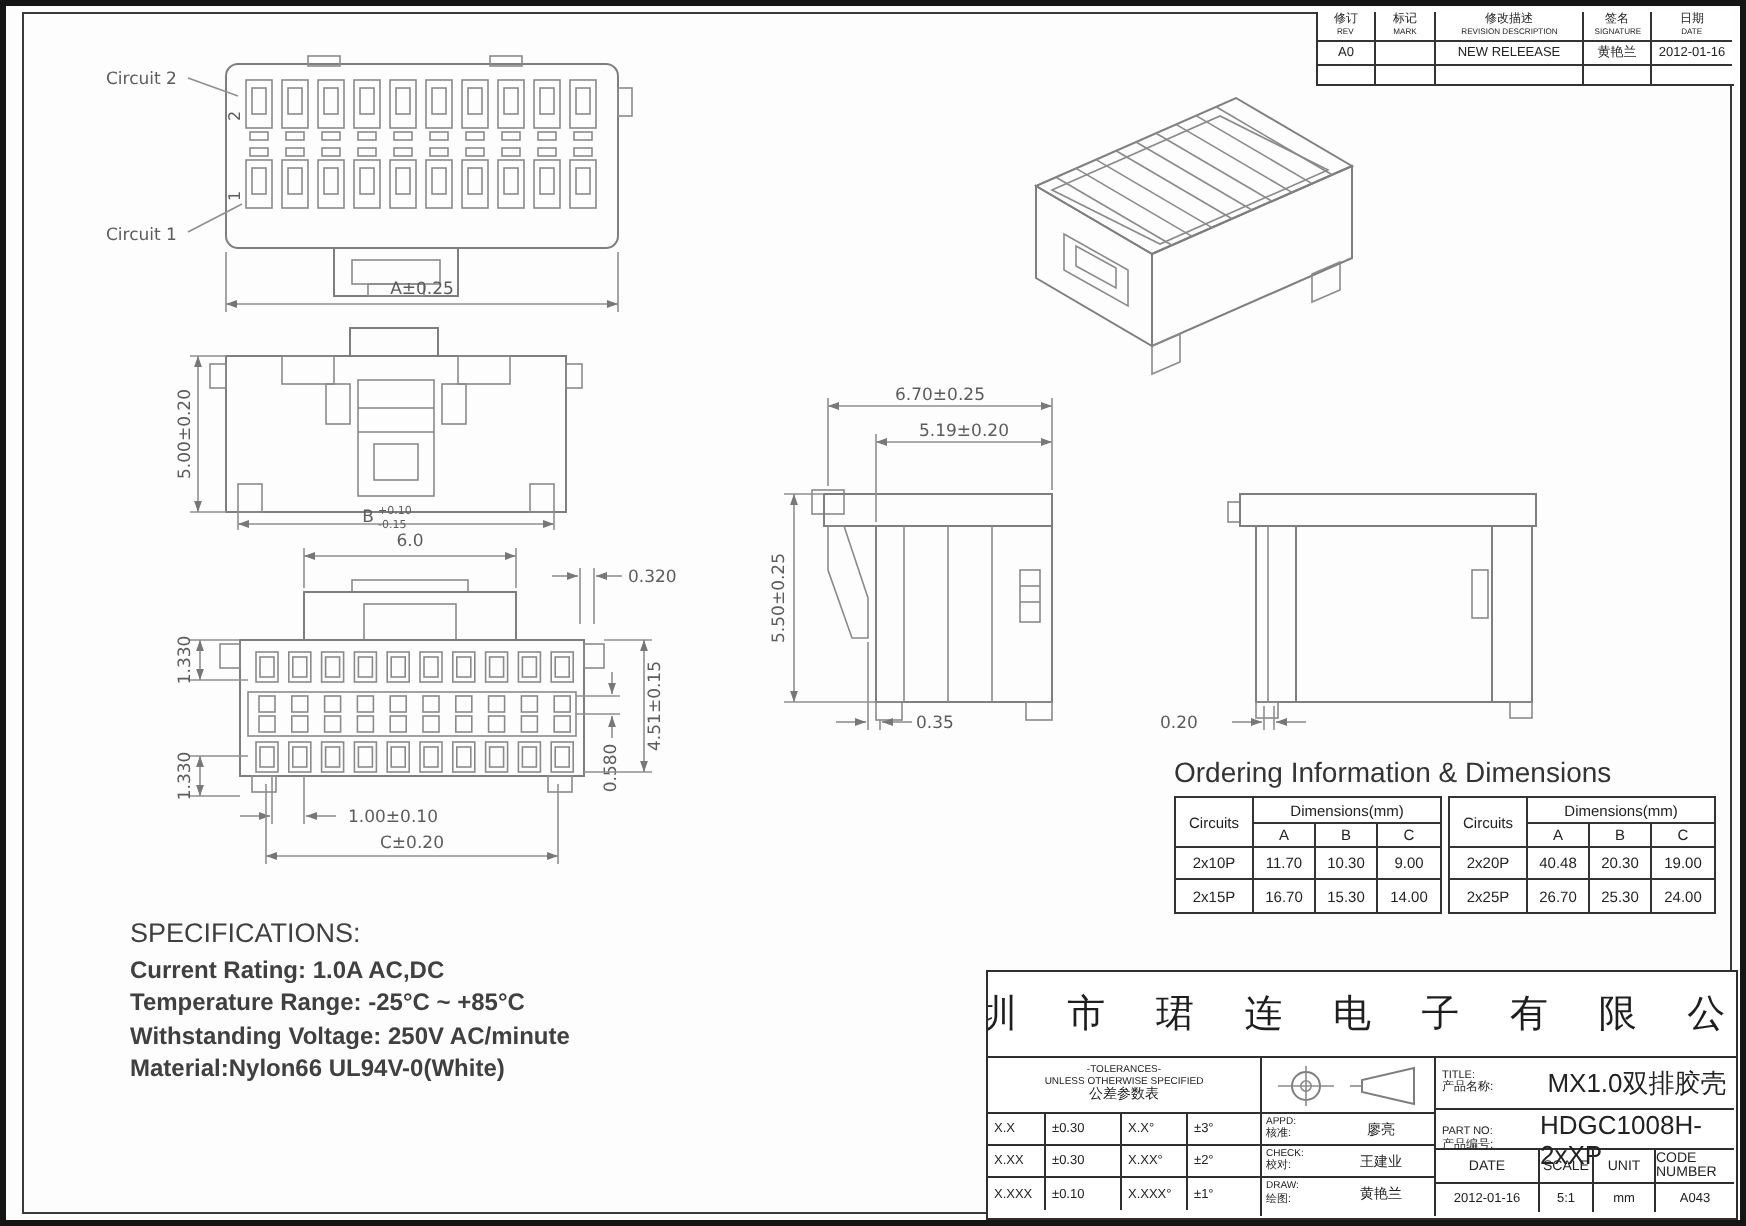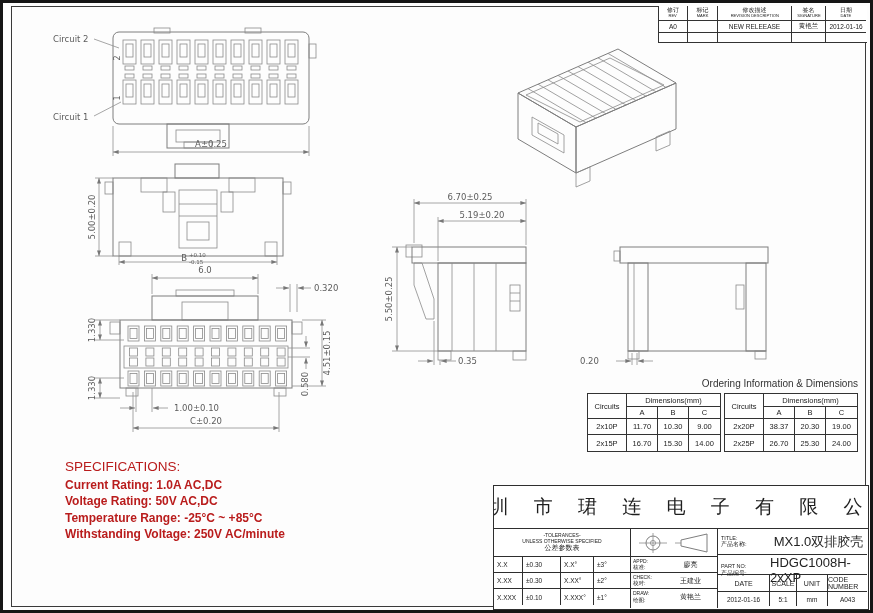--- a/index.html
+++ b/index.html
@@ -25,27 +25,27 @@
   
   svg{display:block;}
   svg .geo{fill:none;stroke:#7e7e7e;stroke-width:1;}
   svg .geo2{fill:none;stroke:#8a8a8a;stroke-width:.8;}
   svg .dim{stroke:#8f8f8f;stroke-width:.8;fill:none;}
   svg text{font-family:"DejaVu Sans","Liberation Sans",sans-serif;fill:#5c5c5c;font-size:8.5px;}
   svg text.sm{font-size:5.5px;}
   svg text.mk{font-size:8px;}
 
   
-  #specs{left:62px;top:456px;color:#b91c1c;}
+  #specs{left:62px;top:456px;color:#404040;}
   #specs .t{font-size:13.5px;margin-bottom:3px;}
   #specs .l{font-size:12px;line-height:16.4px;font-weight:bold;}
 
   
   #ordering{left:584px;top:375px;}
-  #ordering .ot{font-size:10px;color:#333;margin-bottom:4px;text-align:right;}
+  #ordering .ot{font-size:14px;color:#333;margin-bottom:4px;}
   .ord-wrap{display:flex;gap:3px;}
   .ord-table{border:1.5px solid #333;display:grid;grid-template-columns:39px 31px 31px 31px;background:#fff;}
   .oc{border-right:1px solid #333;border-bottom:1px solid #333;display:flex;align-items:center;justify-content:center;font-size:7.5px;box-sizing:border-box;}
   .oc.last{border-right:none;}
   .oc.bot{border-bottom:none;}
   .oc.circ{grid-row:1/3;grid-column:1;}
   .oc.dims{grid-column:2/5;height:13px;}
   .oc.sub{height:12px;}
   .oc.dat{height:16px;}
 
@@ -418,23 +418,23 @@
       <div class="rc d2"></div>
       <div class="rc d2"></div>
       <div class="rc d2"></div>
       <div class="rc d2"></div>
     </div>
   </div>
 
   <div id="specs" class="abs">
     <div class="t">SPECIFICATIONS:</div>
     <div class="l">Current Rating: 1.0A AC,DC</div>
-    <div class="l">Voltage Rating: 50V AC,DC</div>
     <div class="l">Temperature Range: -25°C ~ +85°C</div>
     <div class="l">Withstanding Voltage: 250V AC/minute</div>
+    <div class="l">Material:Nylon66 UL94V-0(White)</div>
   </div>
 
   <div id="ordering" class="abs">
     <div class="ot">Ordering Information &amp; Dimensions</div>
     <div class="ord-wrap">
       <div class="ord-table">
         <div class="oc circ">Circuits</div>
         <div class="oc dims last">Dimensions(mm)</div>
         <div class="oc sub">A</div>
         <div class="oc sub">B</div>
@@ -448,21 +448,21 @@
         <div class="oc dat bot">15.30</div>
         <div class="oc dat bot last">14.00</div>
       </div>
       <div class="ord-table">
         <div class="oc circ">Circuits</div>
         <div class="oc dims last">Dimensions(mm)</div>
         <div class="oc sub">A</div>
         <div class="oc sub">B</div>
         <div class="oc sub last">C</div>
         <div class="oc dat">2x20P</div>
-        <div class="oc dat">38.37</div>
+        <div class="oc dat">40.48</div>
         <div class="oc dat">20.30</div>
         <div class="oc dat last">19.00</div>
         <div class="oc dat bot">2x25P</div>
         <div class="oc dat bot">26.70</div>
         <div class="oc dat bot">25.30</div>
         <div class="oc dat bot last">24.00</div>
       </div>
     </div>
   </div>
 

